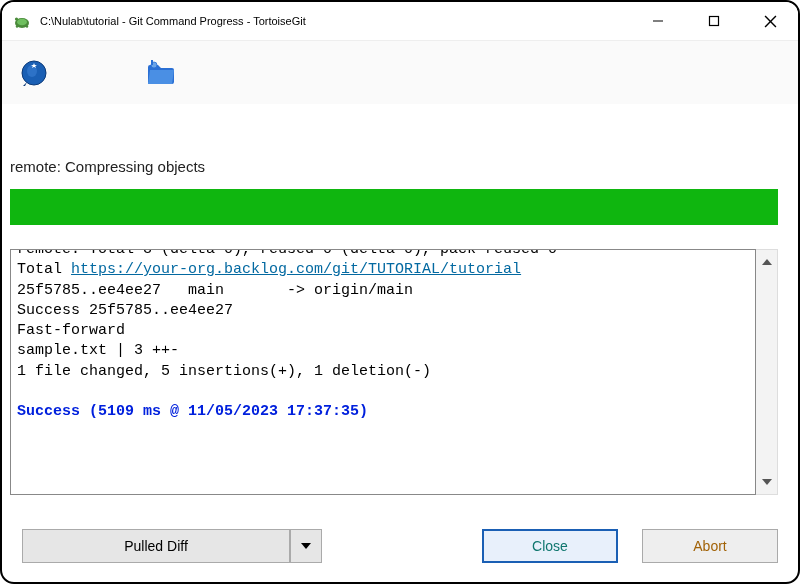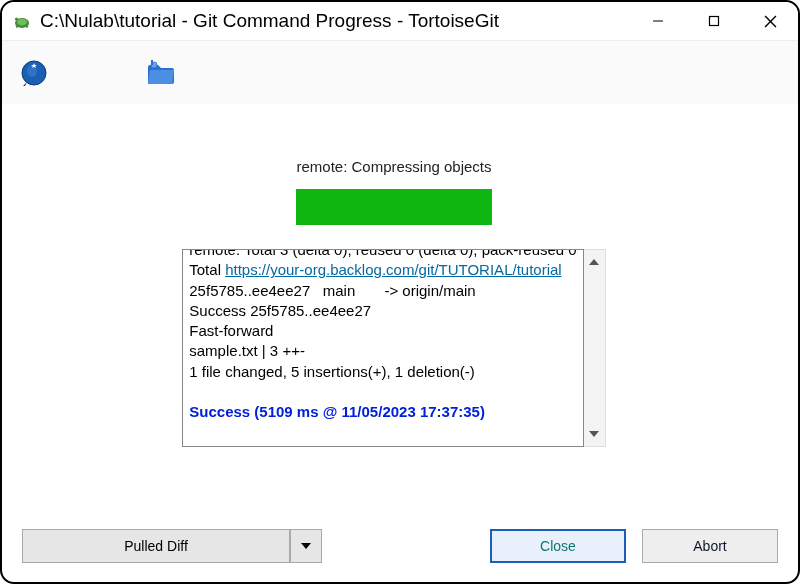--- a/index.html
+++ b/index.html
@@ -32,21 +32,21 @@
     border-top-left-radius: 12px;
     border-top-right-radius: 12px;
   }
   .titlebar .app-icon {
     width: 20px; height: 20px;
     margin-right: 8px;
     display: flex; align-items: center; justify-content: center;
   }
   .titlebar .title {
     flex: 1;
-    font-size: 19px;
+    font-size: 11px;
     color: #000;
   }
   .win-controls {
     display: flex;
     height: 100%;
   }
   .win-btn {
     width: 56px;
     height: 100%;
     display: flex;
@@ -67,21 +67,20 @@
   .toolbar-icon {
     width: 36px; height: 36px;
     display: flex; align-items: center; justify-content: center;
   }
   .content {
     flex: 1;
     background: #fff;
     padding: 0 20px 0 8px;
     display: flex;
     flex-direction: column;
-    align-items: center;
   }
   .status-area {
     margin-top: 54px;
   }
   .status-label {
     font-size: 15px;
     color: #222;
     margin-bottom: 14px;
   }
   .progress-bar {
@@ -89,24 +88,24 @@
     height: 36px;
     background: #0fb60f;
   }
   .log-wrap {
     margin-top: 24px;
     display: flex;
     align-items: stretch;
   }
   .log {
     flex: 1;
-    height: 198px;
+    height: 246px;
     border: 1px solid #888;
     background: #fff;
-    font-family: Liberation Sans, sans-serif;
+    font-family: Liberation Mono, monospace;
     font-size: 15px;
     line-height: 1.35;
     padding: 0 6px 4px 6px;
     white-space: pre;
     overflow: hidden;
     color: #000;
     position: relative;
   }
   .log .cutoff {
     display: block;
@@ -139,21 +138,21 @@
     align-items: center;
     justify-content: center;
     color: #555;
     font-size: 10px;
   }
   .button-row {
     height: 72px;
     display: flex;
     align-items: center;
     padding: 0 20px;
-    gap: 16px;
+    gap: 24px;
   }
   .split-button {
     display: flex;
     width: 300px;
     height: 34px;
   }
   .split-button .main {
     flex: 1;
     background: #e6e6e6;
     border: 1px solid #aaa;
@@ -183,21 +182,21 @@
     align-items: center;
     justify-content: center;
     font-size: 14px;
     color: #0f766e;
   }
   .btn.default {
     border: 2px solid #1a5fb4;
     background: #e8f0fb;
   }
   .btn.disabled {
-    color: #0f172a;
+    color: #a16207;
     background: #eeeeee;
   }
 </style>
 </head>
 <body>
 
 <div class="window">
 
   <div class="titlebar">
     <span class="app-icon">

